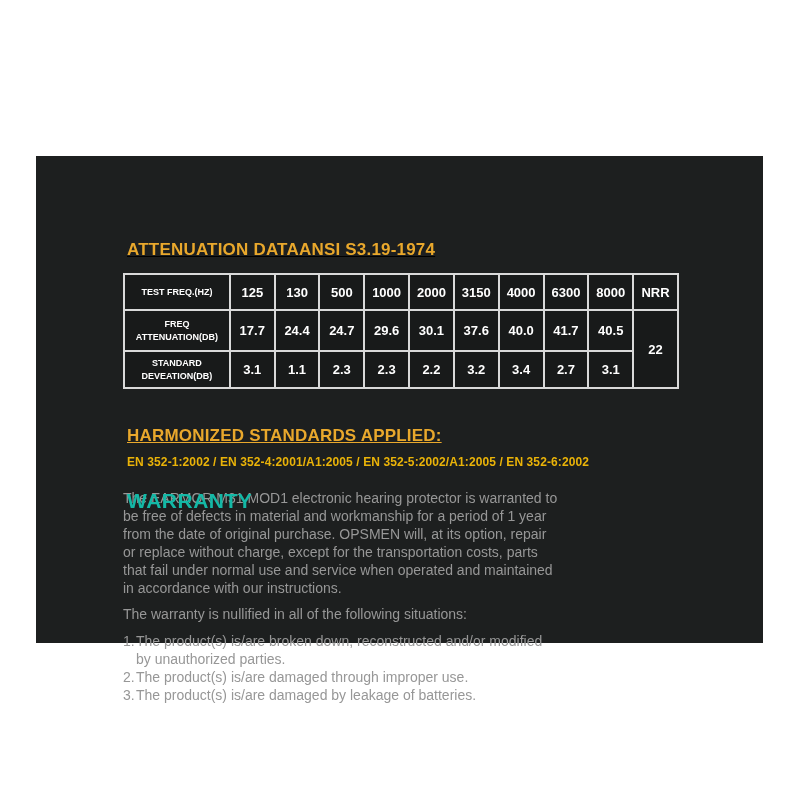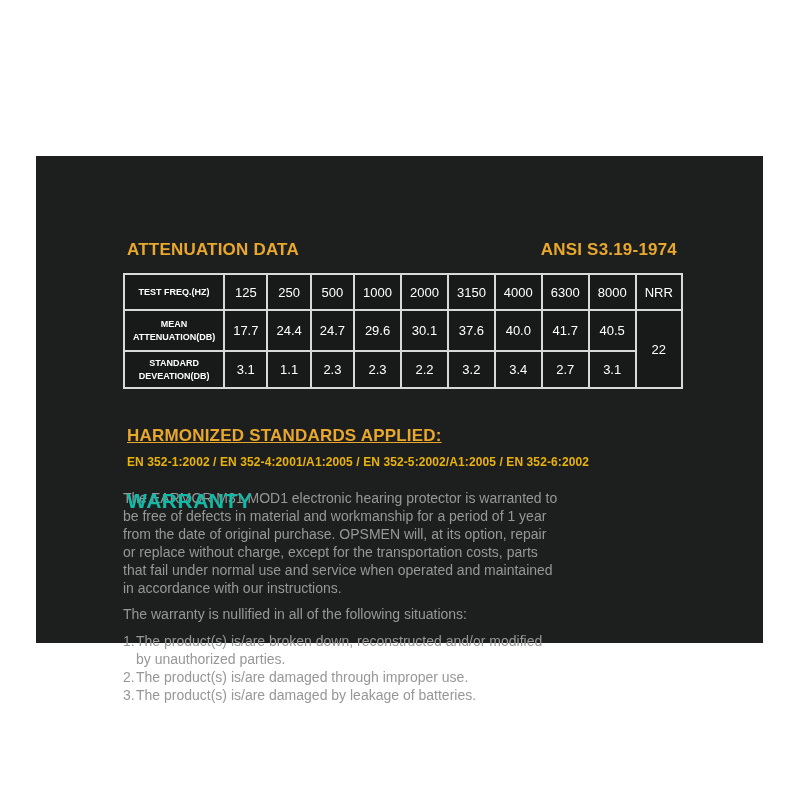--- a/index.html
+++ b/index.html
@@ -15,23 +15,23 @@
     margin: 156px auto 0 36px;
     background: #1d1f1f;
   }
   .content {
     position: absolute;
     left: 87px; top: 84px;
     width: 556px;
   }
   .title-row {
     display: flex;
-    justify-content: space-between;
     align-items: baseline;
     padding: 0 2px 0 4px;
+    text-decoration: underline;
   }
   .section-heading {
     color: #e9a82c;
     font-size: 17px;
     font-weight: bold;
     letter-spacing: 0.2px;
   }
   .att-table {
     border-collapse: collapse;
     margin-top: 13px;
@@ -47,22 +47,22 @@
   .att-table td.lbl {
     width: 106px;
     font-size: 9px;
     font-weight: bold;
     padding: 2px 8px;
     line-height: 1.35;
   }
   .att-table td.val {
     width: 45px;
     font-size: 13px;
-    font-weight: normal;
-    padding: 0 8px;
+    font-weight: bold;
+    padding: 0 2px;
   }
   .att-table tr.r-head td { height: 36px; }
   .att-table tr.r-mean td { height: 41px; }
   .att-table tr.r-std  td { height: 37px; }
   .harmonized-heading { margin-top: 37px; padding-left: 4px; text-decoration: underline; }
   .standards-line {
     margin-top: 9px;
     padding-left: 4px;
     color: #eab308;
     font-size: 12px;
@@ -106,32 +106,32 @@
     <div class="title-row">
       <span class="section-heading">ATTENUATION DATA</span>
       <span class="section-heading">ANSI S3.19-1974</span>
     </div>
 
     <table class="att-table">
       <tbody>
           <tr class="r-head">
             <td class="lbl">TEST FREQ.(HZ)</td>
             <td class="val">125</td>
-            <td class="val">250</td>
+            <td class="val">130</td>
             <td class="val">500</td>
             <td class="val">1000</td>
             <td class="val">2000</td>
             <td class="val">3150</td>
             <td class="val">4000</td>
             <td class="val">6300</td>
             <td class="val">8000</td>
             <td class="val">NRR</td>
           </tr>
           <tr class="r-mean">
-            <td class="lbl">MEAN ATTENUATION(DB)</td>
+            <td class="lbl">FREQ ATTENUATION(DB)</td>
             <td class="val">17.7</td>
             <td class="val">24.4</td>
             <td class="val">24.7</td>
             <td class="val">29.6</td>
             <td class="val">30.1</td>
             <td class="val">37.6</td>
             <td class="val">40.0</td>
             <td class="val">41.7</td>
             <td class="val">40.5</td>
             <td class="val" rowspan="2">22</td>

